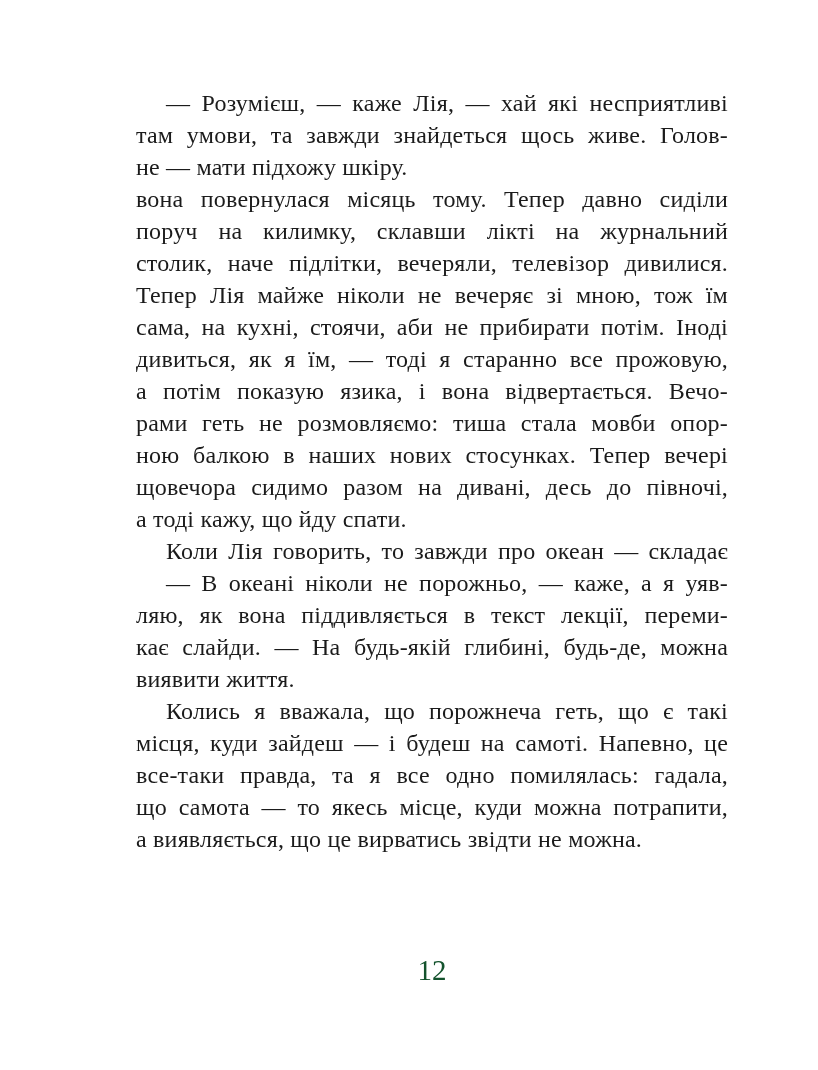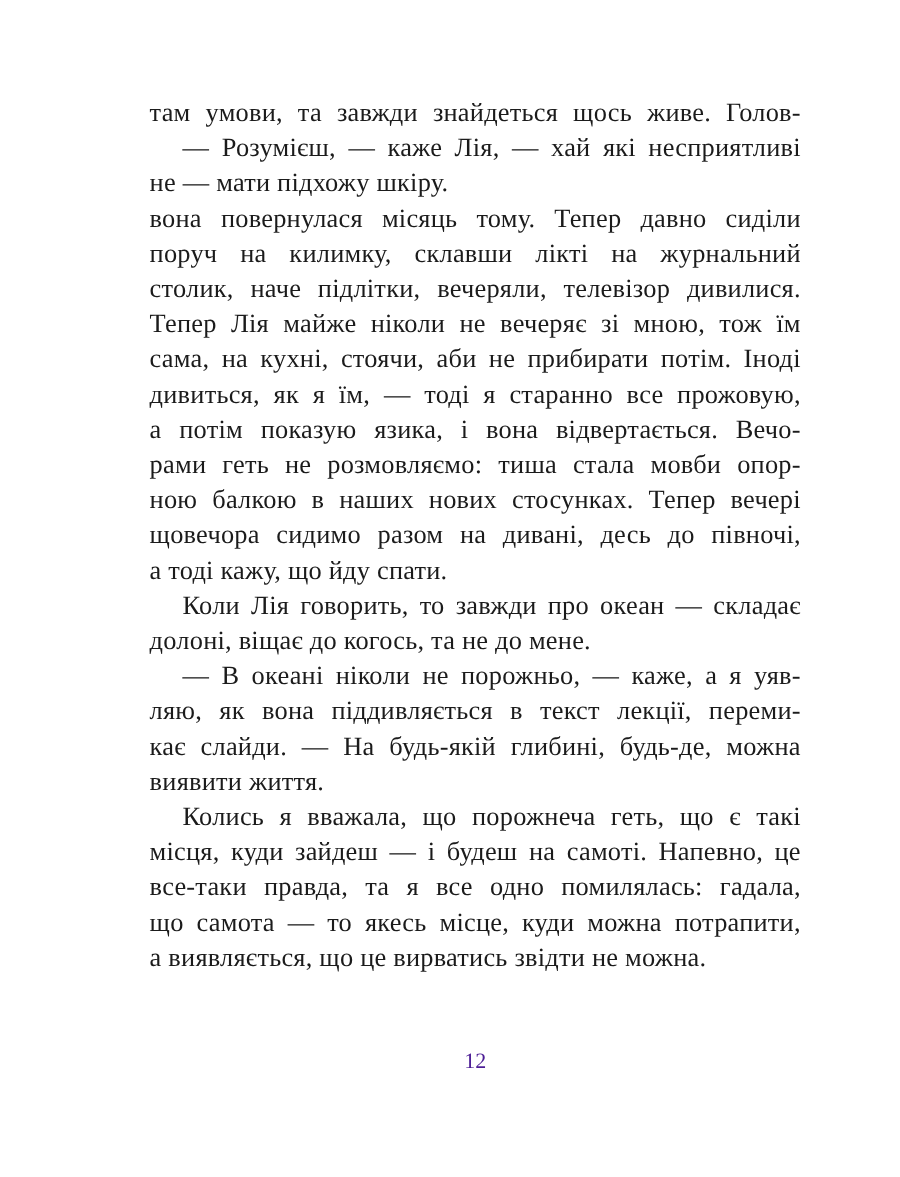--- a/index.html
+++ b/index.html
@@ -35,45 +35,44 @@
   .line.end {
     text-align: center;
     text-align-last: left;
   }
   .page-number {
     position: absolute;
     left: 136px;
     top: 954px;
     width: 592px;
     text-align: center;
-    font-size: 20px;
-    color: #4c1d95;
+    font-size: 29px;
+    color: #14532d;
   }
 </style>
 </head>
 <body>
 
 <div class="page">
   <div class="text-block">
+      <div class="line indent">— Розумієш, — каже Лія, — хай які несприятливі</div>
       <div class="line">там умови, та завжди знайдеться щось живе. Голов-</div>
-      <div class="line indent">— Розумієш, — каже Лія, — хай які несприятливі</div>
       <div class="line end">не — мати підхожу шкіру.</div>
       <div class="line">вона повернулася місяць тому. Тепер давно сиділи</div>
       <div class="line">поруч на килимку, склавши лікті на журнальний</div>
       <div class="line">столик, наче підлітки, вечеряли, телевізор дивилися.</div>
       <div class="line">Тепер Лія майже ніколи не вечеряє зі мною, тож їм</div>
       <div class="line">сама, на кухні, стоячи, аби не прибирати потім. Іноді</div>
       <div class="line">дивиться, як я їм, — тоді я старанно все прожовую,</div>
       <div class="line">а потім показую язика, і вона відвертається. Вечо-</div>
       <div class="line">рами геть не розмовляємо: тиша стала мовби опор-</div>
       <div class="line">ною балкою в наших нових стосунках. Тепер вечері</div>
       <div class="line">щовечора сидимо разом на дивані, десь до півночі,</div>
       <div class="line end">а тоді кажу, що йду спати.</div>
       <div class="line indent">Коли Лія говорить, то завжди про океан — складає</div>
-      <div class="line end">долоні, віщає до когось, та не до мене.</div>
       <div class="line indent">— В океані ніколи не порожньо, — каже, а я уяв-</div>
       <div class="line">ляю, як вона піддивляється в текст лекції, переми-</div>
       <div class="line">кає слайди. — На будь-якій глибині, будь-де, можна</div>
       <div class="line end">виявити життя.</div>
       <div class="line indent">Колись я вважала, що порожнеча геть, що є такі</div>
       <div class="line">місця, куди зайдеш — і будеш на самоті. Напевно, це</div>
       <div class="line">все-таки правда, та я все одно помилялась: гадала,</div>
       <div class="line">що самота — то якесь місце, куди можна потрапити,</div>
       <div class="line end">а виявляється, що це вирватись звідти не можна.</div>
     </div>

